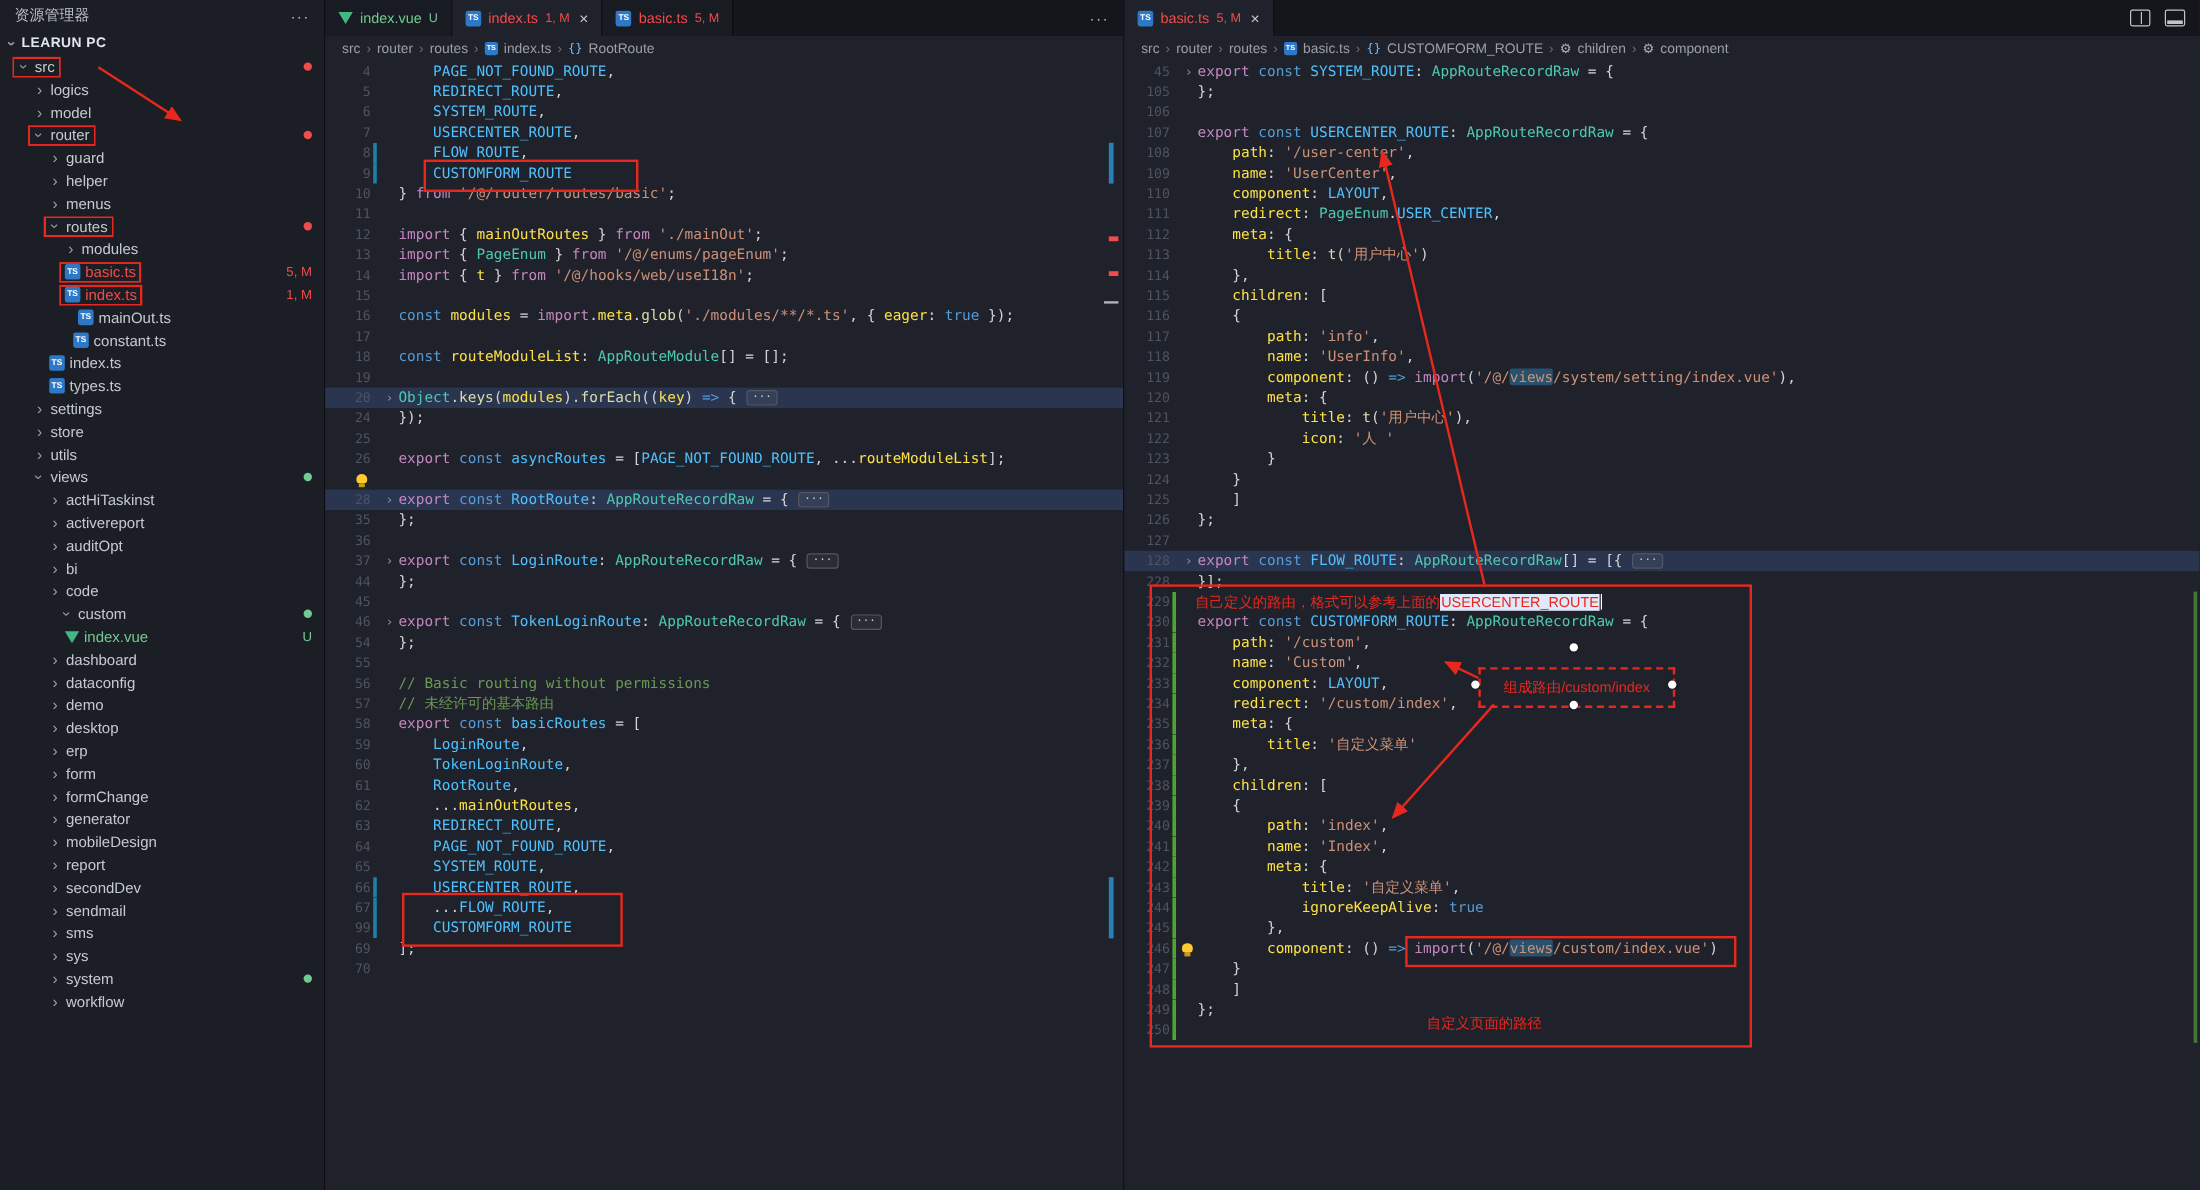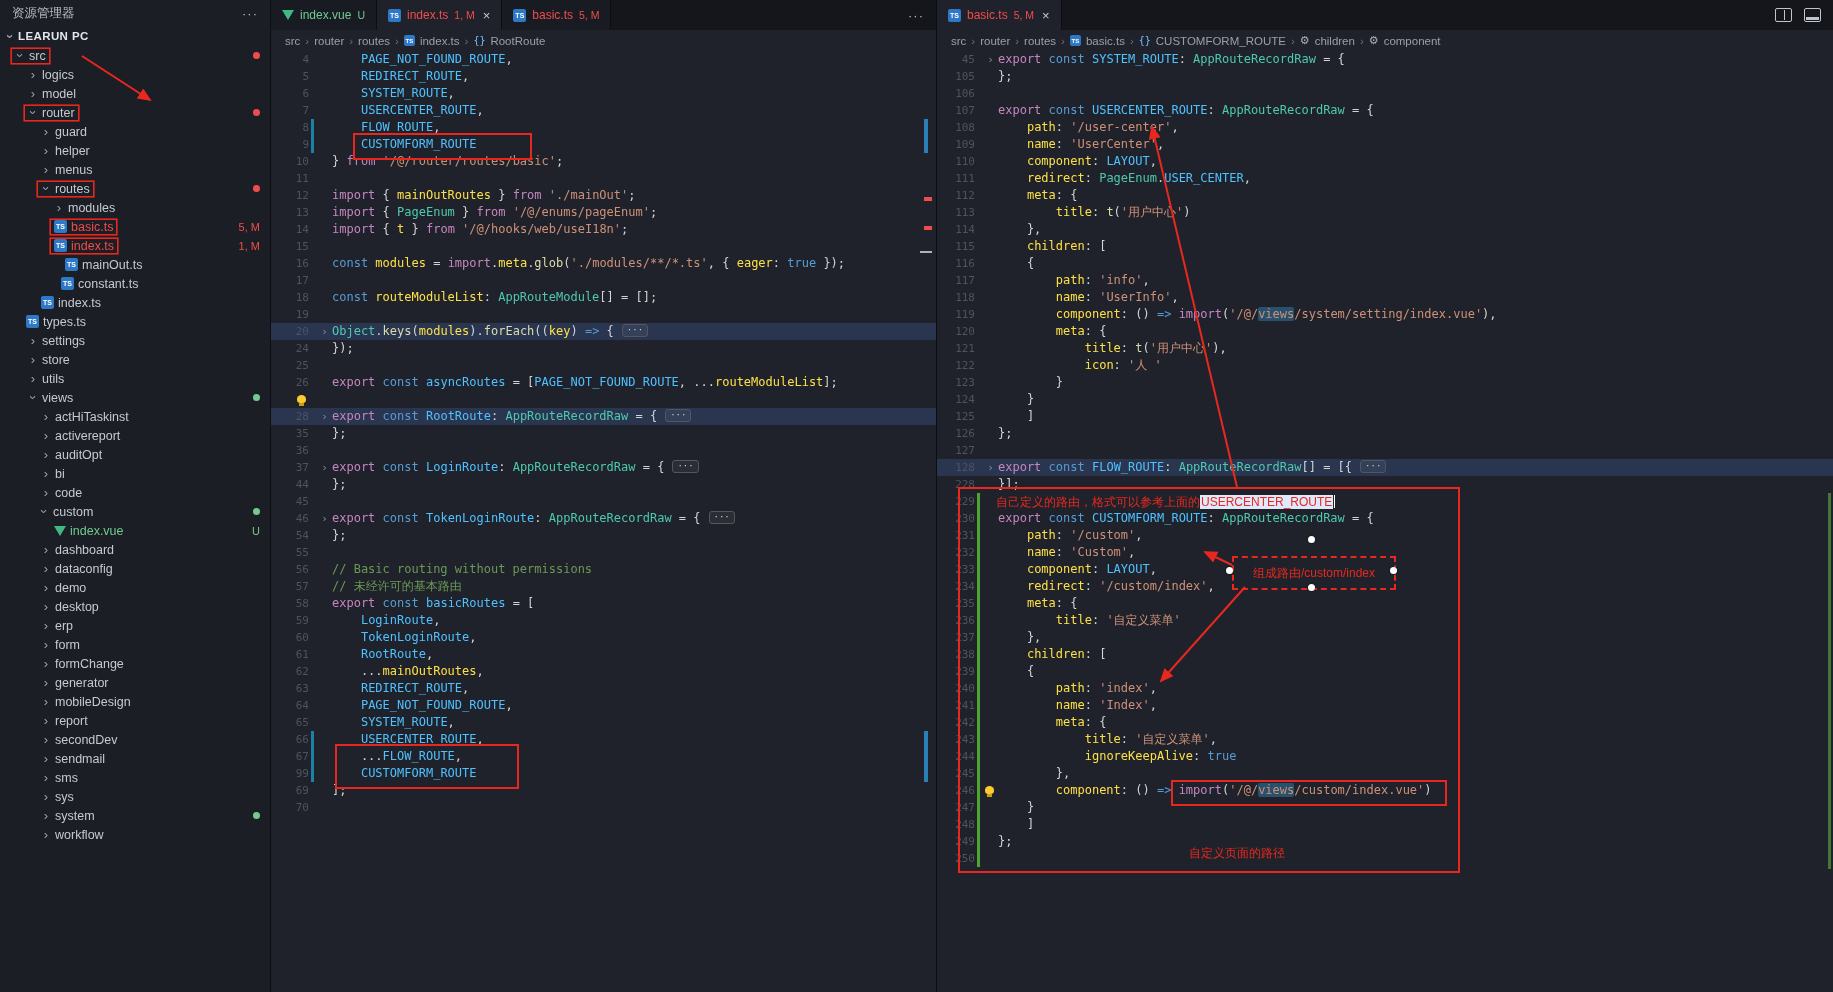--- a/index.html
+++ b/index.html
@@ -201,21 +201,21 @@
           </span>
           <span class="xright"></span>
         </div>
         <div class="xrow" style="padding-left: 38px;">
           <span class="xmain">
             <span class="tsic">TS</span>
             <span class="xlabel">index.ts</span>
           </span>
           <span class="xright"></span>
         </div>
-        <div class="xrow" style="padding-left: 23px;">
+        <div class="xrow" style="padding-left: 38px;">
           <span class="xmain">
             <span class="tsic">TS</span>
             <span class="xlabel">types.ts</span>
           </span>
           <span class="xright"></span>
         </div>
         <div class="xrow" style="padding-left: 25px;">
           <span class="xmain">
             <span class="chev">›</span>
             <span class="xlabel">settings</span>
@@ -273,21 +273,21 @@
           </span>
           <span class="xright"></span>
         </div>
         <div class="xrow" style="padding-left: 38px;">
           <span class="xmain">
             <span class="chev">›</span>
             <span class="xlabel">code</span>
           </span>
           <span class="xright"></span>
         </div>
-        <div class="xrow" style="padding-left: 36px;">
+        <div class="xrow" style="padding-left: 48px;">
           <span class="xmain">
             <span class="chev open">›</span>
             <span class="xlabel">custom</span>
           </span>
           <span class="xright">
             <span class="xdot dot-green"></span>
           </span>
         </div>
         <div class="xrow" style="padding-left: 51px;">
           <span class="xmain">

